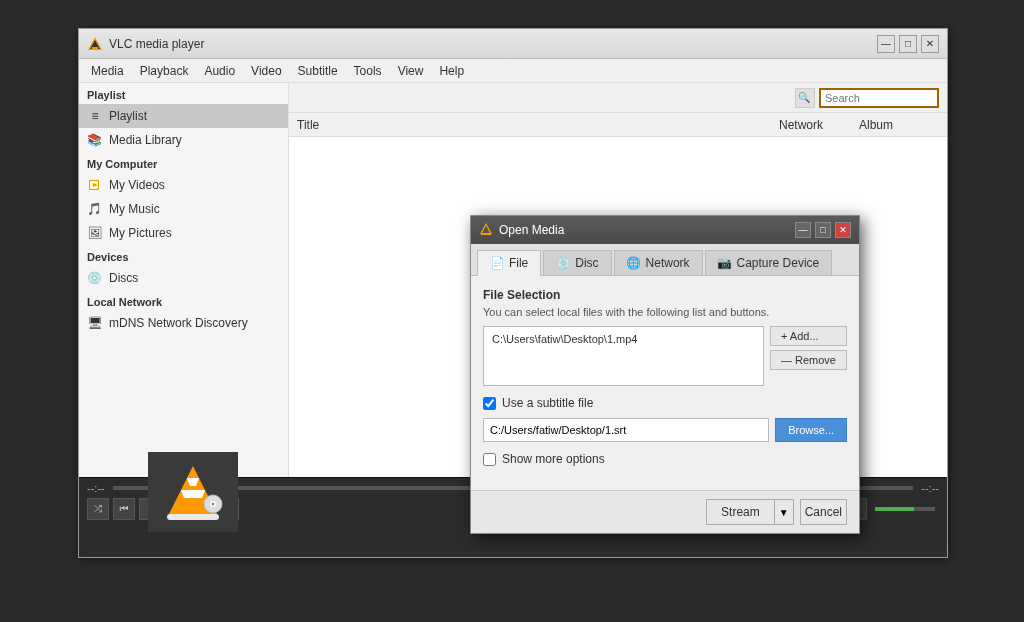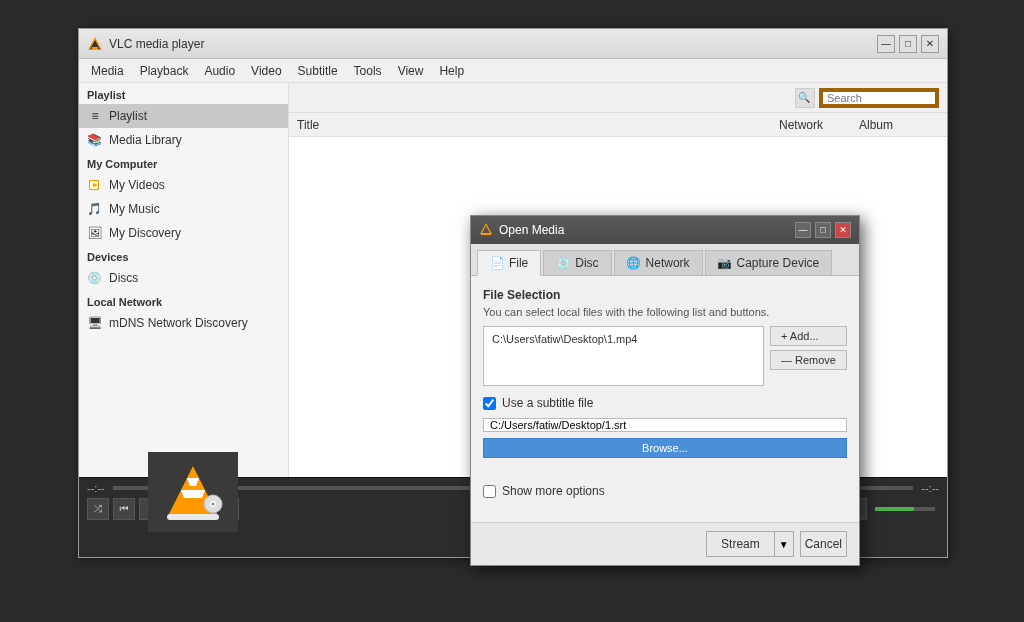--- a/index.html
+++ b/index.html
@@ -153,21 +153,21 @@
       background: #e0e0e0;
       border: 1px solid #ccc;
       display: flex;
       align-items: center;
       justify-content: center;
       font-size: 10px;
     }
     .playlist-search {
       height: 20px;
       width: 120px;
-      border: 4px solid #a16207;
+      border: 2px solid #a16207;
       padding: 0 4px;
       font-size: 11px;
       background: white;
     }
     .playlist-header {
       height: 24px;
       background: #f0f0f0;
       border-bottom: 1px solid #ddd;
       display: flex;
       align-items: center;
@@ -377,22 +377,21 @@
       width: 13px;
       height: 13px;
     }
     .subtitle-label {
       font-size: 12px;
       color: #333;
     }
     .subtitle-file-row {
       display: flex;
       gap: 6px;
-      margin-bottom: 26px;
-      flex-direction: column;
+      margin-bottom: 10px;
     }
     .subtitle-input {
       flex: 1;
       height: 24px;
       border: 1px solid #bbb;
       padding: 0 6px;
       font-size: 11px;
       background: white;
     }
     .browse-btn {
@@ -510,21 +509,21 @@
               </svg>
           </span>
           <span>My Videos</span>
         </div>
         <div class="sidebar-item">
           <span class="sidebar-item-icon">🎵</span>
           <span>My Music</span>
         </div>
         <div class="sidebar-item">
           <span class="sidebar-item-icon">🖼</span>
-          <span>My Discovery</span>
+          <span>My Pictures</span>
         </div>
         <div class="sidebar-section-title">Devices</div>
         <div class="sidebar-item">
           <span class="sidebar-item-icon">💿</span>
           <span>Discs</span>
         </div>
         <div class="sidebar-section-title">Local Network</div>
         <div class="sidebar-item">
           <span class="sidebar-item-icon">🖥</span>
           <span>mDNS Network Discovery</span>

